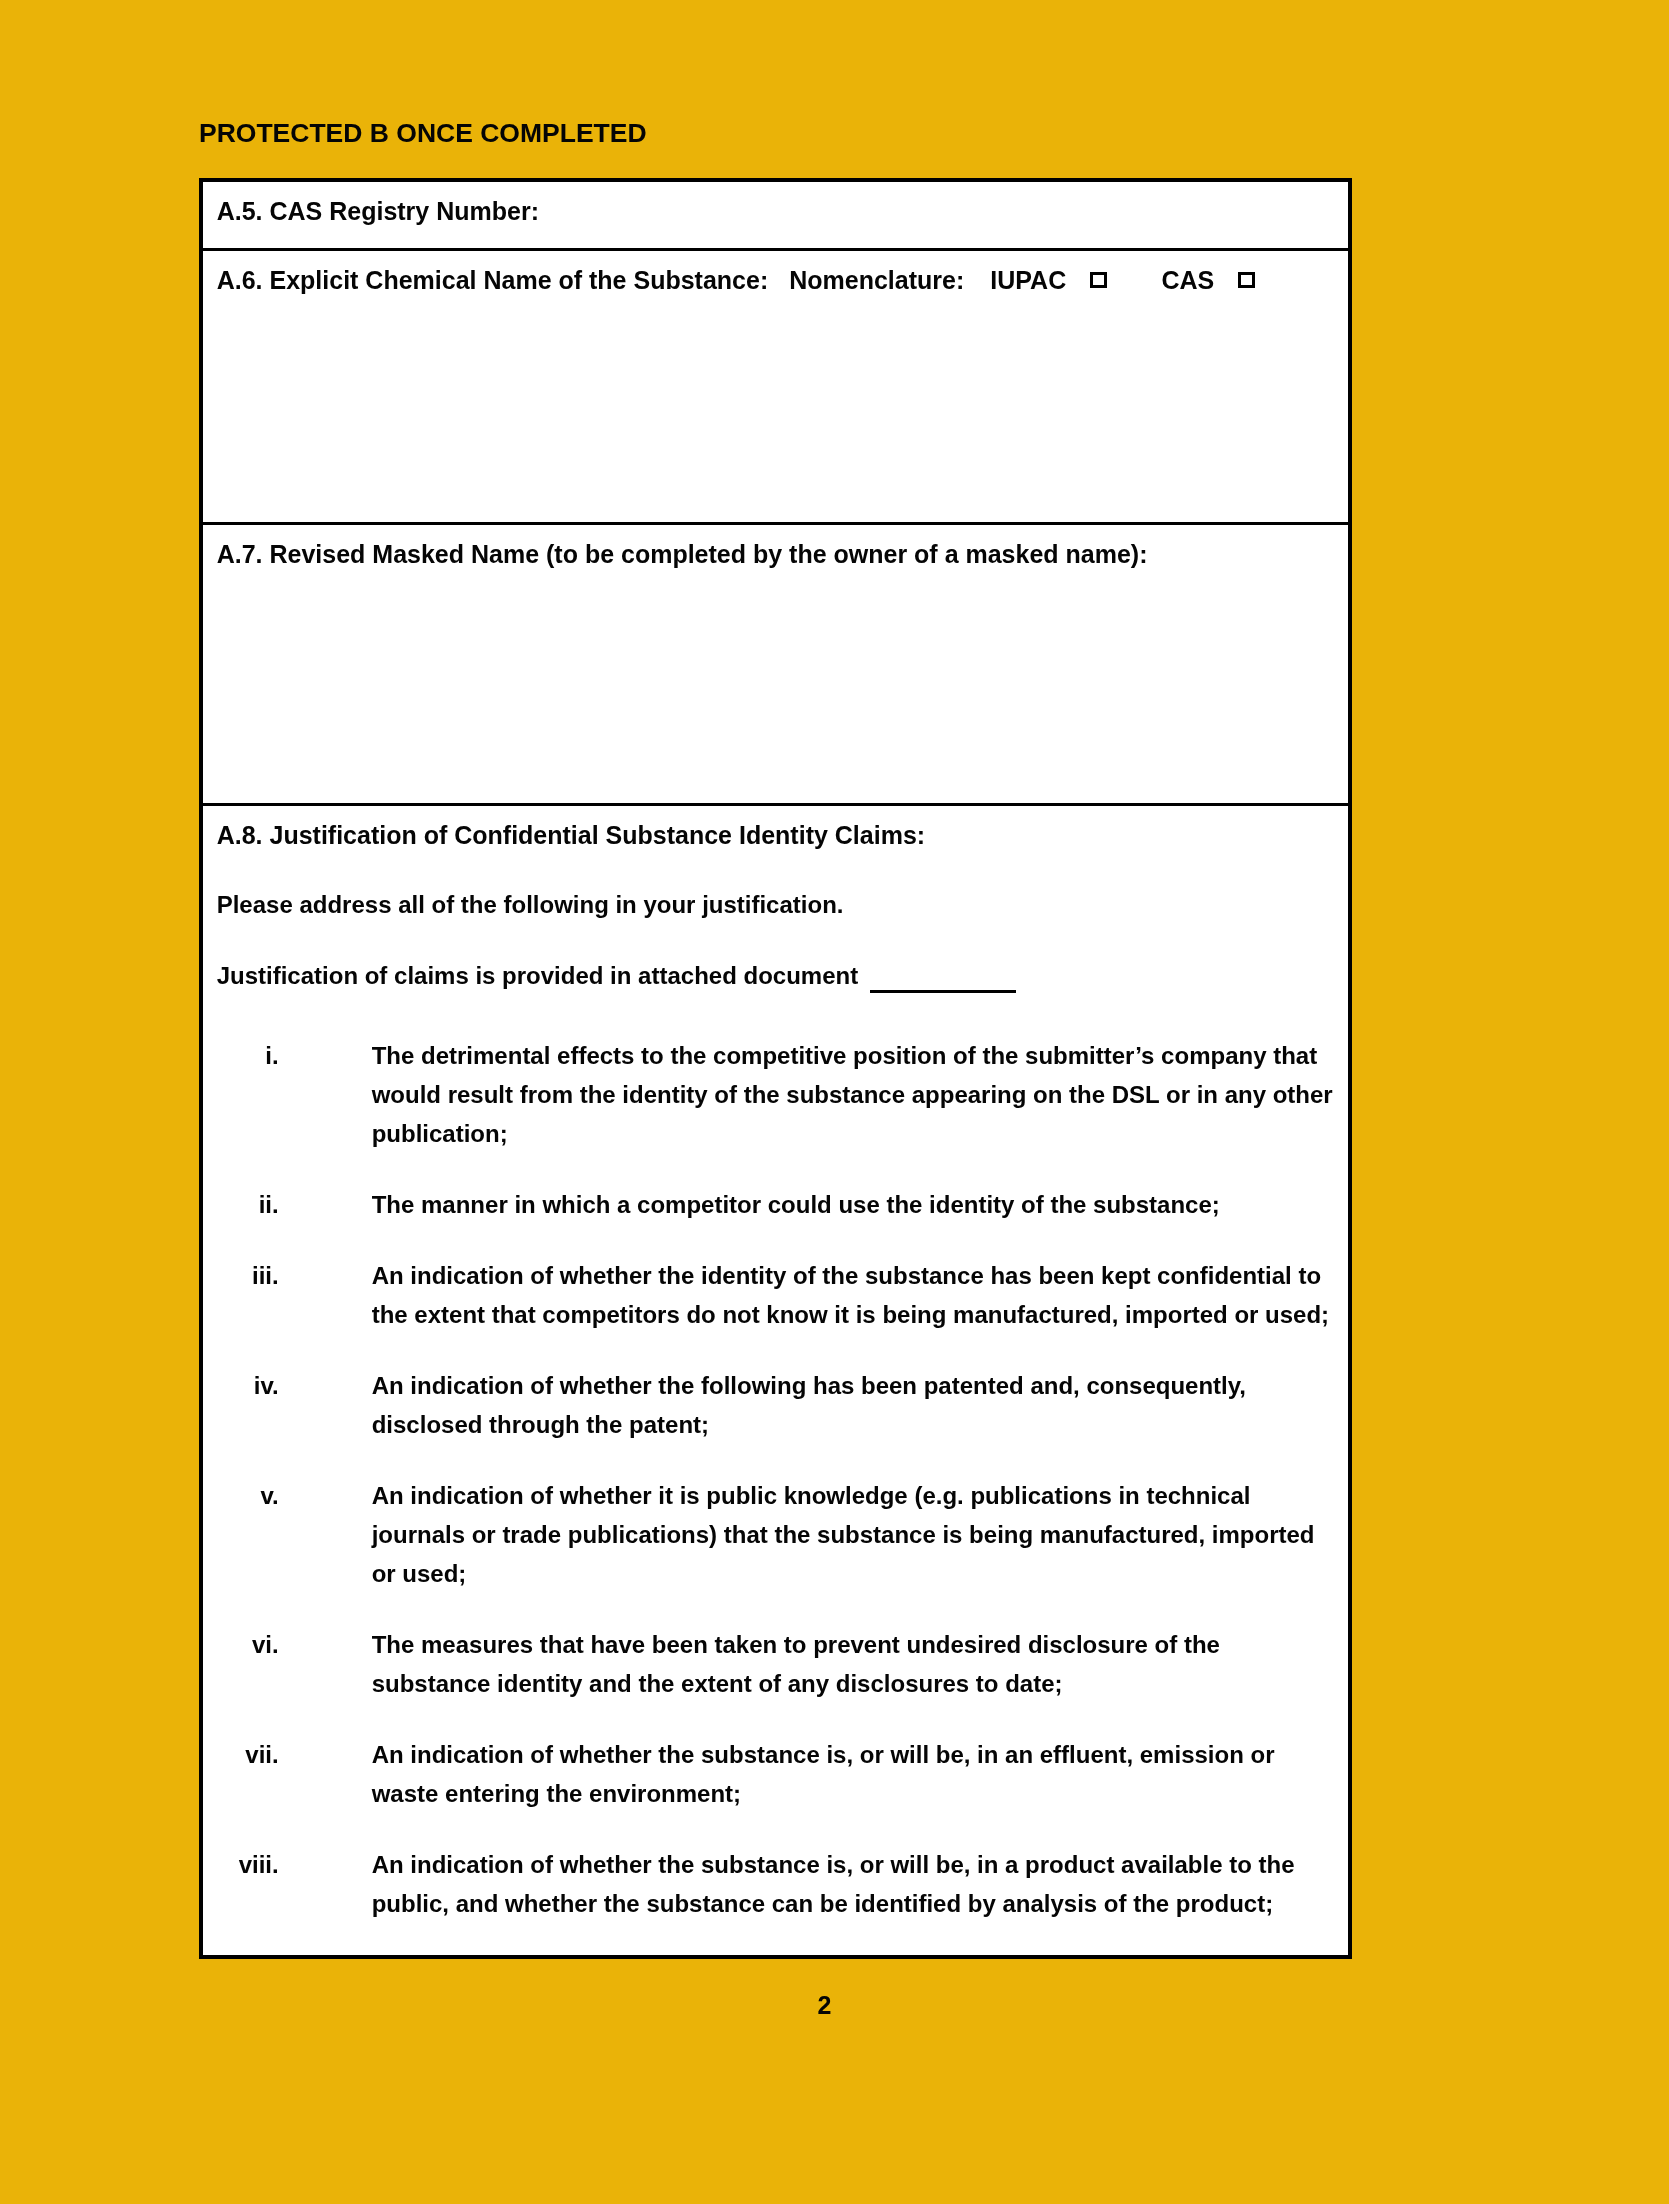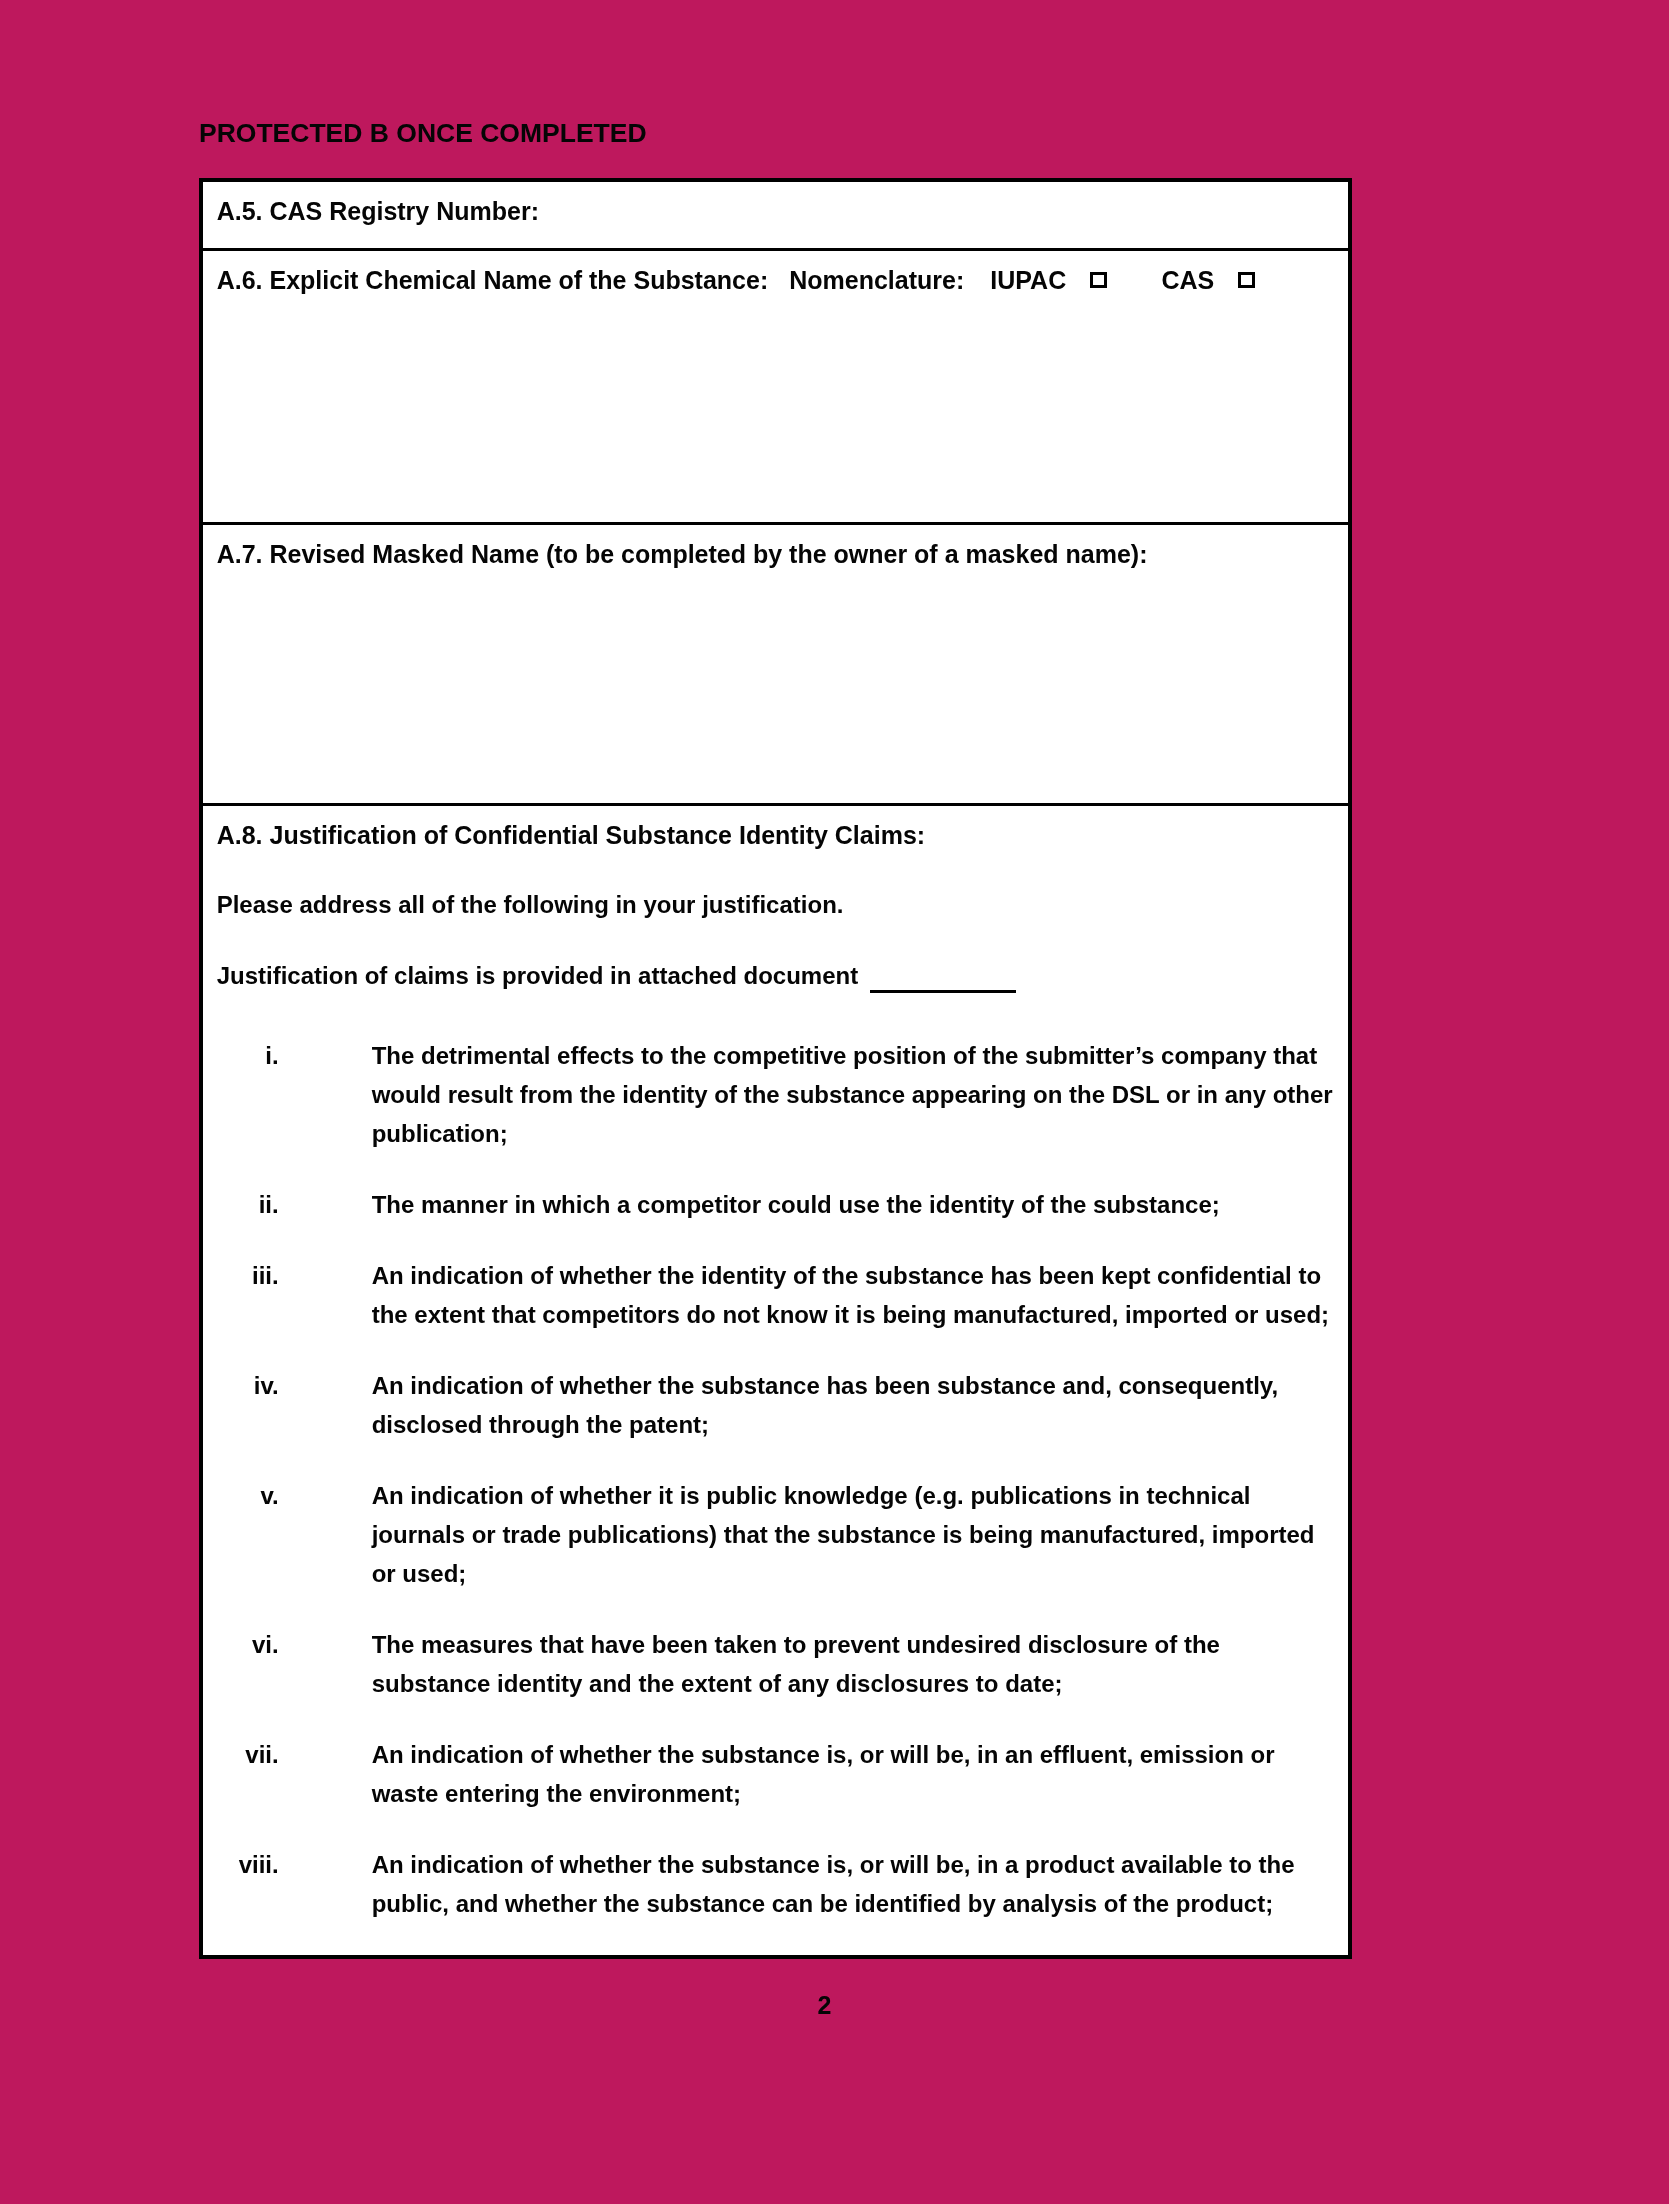--- a/index.html
+++ b/index.html
@@ -4,21 +4,21 @@
 <style>
   html, body {
     margin: 0;
     padding: 0;
     background: #ffffff;
   }
   .page {
     position: relative;
     width: 1669px;
     height: 2204px;
-    background: #be185d;
+    background: #eab308;
     font-family: "Liberation Sans", sans-serif;
     color: #050505;
     font-weight: 700;
     overflow: hidden;
   }
   .classification {
     position: absolute;
     left: 199px;
     top: 118px;
     font-size: 26.5px;
@@ -175,21 +175,21 @@
           <span class="txt">The manner in which a competitor could use the identity of the substance;</span>
         </div>
 
         <div class="item">
           <span class="num">iii.</span>
           <span class="txt">An indication of whether the identity of the substance has been kept confidential to the extent that competitors do not know it is being manufactured, imported or used;</span>
         </div>
 
         <div class="item">
           <span class="num">iv.</span>
-          <span class="txt">An indication of whether the substance has been substance and, consequently, disclosed through the patent;</span>
+          <span class="txt">An indication of whether the following has been patented and, consequently, disclosed through the patent;</span>
         </div>
 
         <div class="item">
           <span class="num">v.</span>
           <span class="txt">An indication of whether it is public knowledge (e.g. publications in technical journals or trade publications) that the substance is being manufactured, imported or used;</span>
         </div>
 
         <div class="item">
           <span class="num">vi.</span>
           <span class="txt">The measures that have been taken to prevent undesired disclosure of the substance identity and the extent of any disclosures to date;</span>

